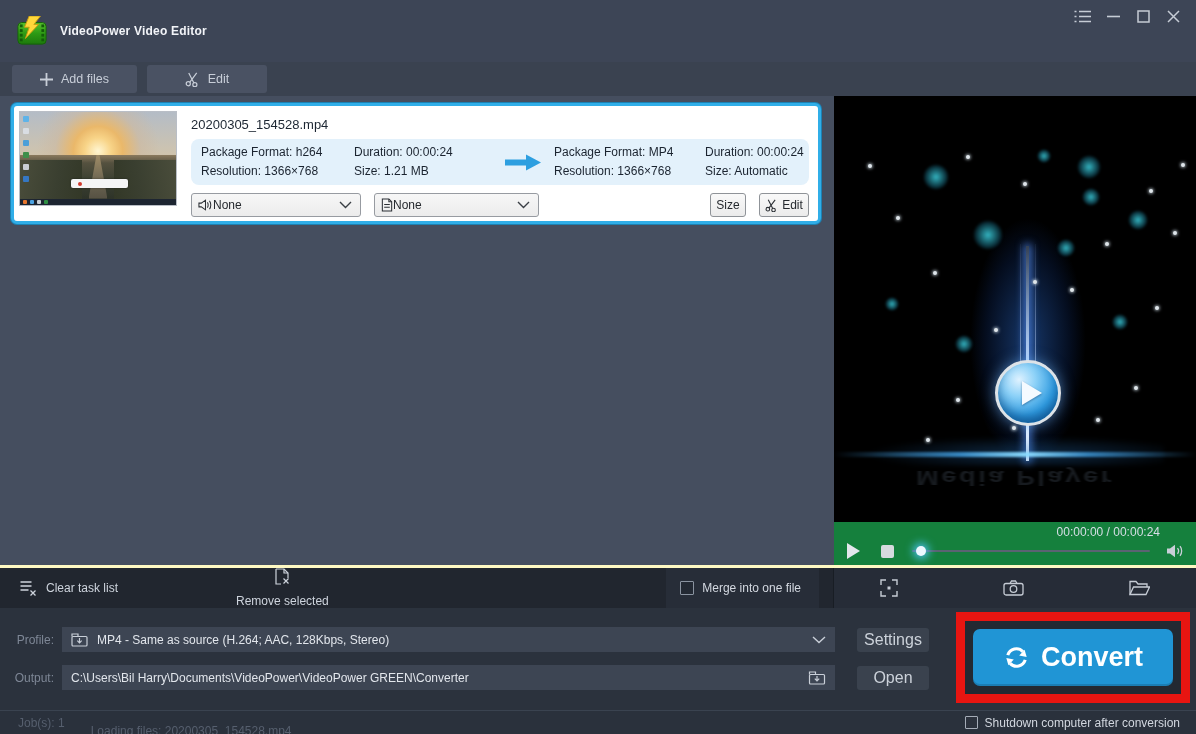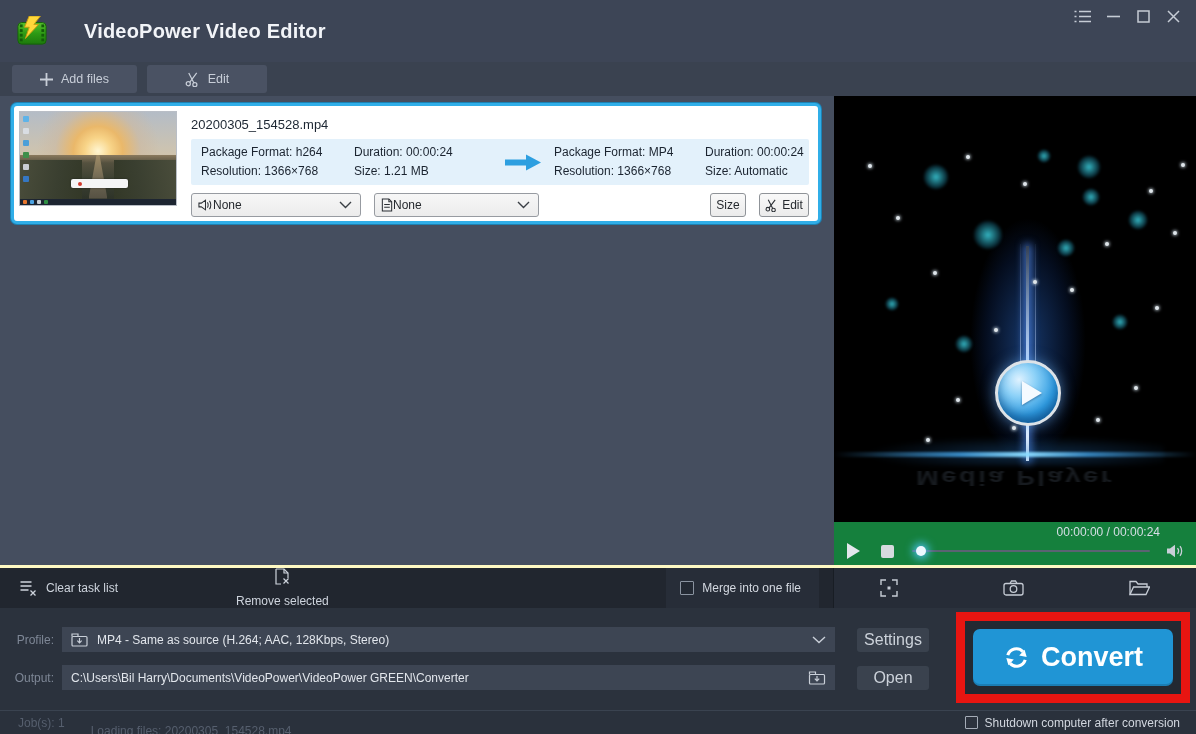--- a/index.html
+++ b/index.html
@@ -3,21 +3,21 @@
 <meta charset="utf-8">
 <style>
   * { margin:0; padding:0; box-sizing:border-box; }
   html,body { width:1196px; height:734px; }
   body { font-family:"Liberation Sans", sans-serif; background:#454e5f; overflow:hidden; }
   .window { width:1196px; height:734px; display:flex; flex-direction:column; background:#454e5f; }
 
   
   .titlebar { height:62px; background:#3d4556; position:relative; display:flex; align-items:center; padding-left:16px; flex:none; }
   .app-icon { width:32px; height:30px; margin-right:12px; }
-  .app-title { color:#f2f4f8; font-size:20px; font-weight:bold; letter-spacing:.2px;margin-left:24px; }
+  .app-title { color:#f2f4f8; font-size:12px; font-weight:bold; letter-spacing:.2px; }
   .win-controls { position:absolute; top:5px; right:8px; display:flex; }
   .win-btn { width:30px; height:22px; display:flex; align-items:center; justify-content:center; cursor:default; }
 
   
   .toolbar { height:34px; background:#3a4250; display:flex; align-items:center; gap:10px; padding-left:12px; flex:none; }
   .tool-btn { height:28px; background:#4a5263; border:none; border-radius:3px; color:#c8ced8; font-size:12.5px;
               display:flex; align-items:center; justify-content:center; gap:8px; font-family:inherit; }
   .tool-btn.add { width:125px; }
   .tool-btn.edit { width:120px; }
 
@@ -42,21 +42,21 @@
   .thumb .rec-bar { position:absolute; left:33%; top:72%; width:36%; height:9px; background:#f4f5f6; border-radius:2px;
       box-shadow:0 0 2px rgba(0,0,0,.5); }
   .thumb .rec-dot { position:absolute; left:12%; top:30%; width:4px; height:4px; border-radius:50%; background:#d03a2e; }
   .thumb .taskbar { position:absolute; left:0; right:0; bottom:0; height:7%; background:#1d2531; display:flex; align-items:center; gap:3px; padding:0 3px; }
   .thumb .tb-dot { width:4px; height:4px; border-radius:1px; }
   .thumb .icons { position:absolute; left:3px; top:4px; display:flex; flex-direction:column; gap:6px; }
   .thumb .icons i { width:6px; height:6px; border-radius:1px; display:block; }
 
   .file-body { flex:1; padding:6px 4px 0 14px; display:flex; flex-direction:column; min-width:0; }
   .filename { font-size:13px; color:#1c2632; margin-bottom:7px; }
-  .info-panel { background:#e3f1fb; border-radius:2px; padding:4px 10px; display:grid;
+  .info-panel { background:#e3f1fb; border-radius:8px; padding:4px 10px; display:grid;
                 grid-template-columns:153px 137px 63px 151px 1fr; align-items:center; height:46px; }
   .info-col div { font-size:12px; color:#1b2430; line-height:19px; white-space:nowrap; }
   .arrow-cell { display:flex; align-items:center; justify-content:center; }
   .controls-row { display:flex; align-items:center; margin-top:8px; gap:13px; }
   .dd { height:24px; background:linear-gradient(#f7f7f7,#ececec); border:1px solid #979ba1; border-radius:3px;
         display:flex; align-items:center; padding:0 8px 0 6px; }
   .dd.audio { width:170px; } .dd.subtitle { width:165px; }
   .dd-label { font-size:12px; color:#25292e; flex:1; }
   .mini-btn { height:24px; background:linear-gradient(#f9f9f9,#ebebeb); border:1px solid #8f9398; border-radius:3px;
               font-size:12px; color:#25292e; display:flex; align-items:center; justify-content:center; gap:4px; font-family:inherit; }

